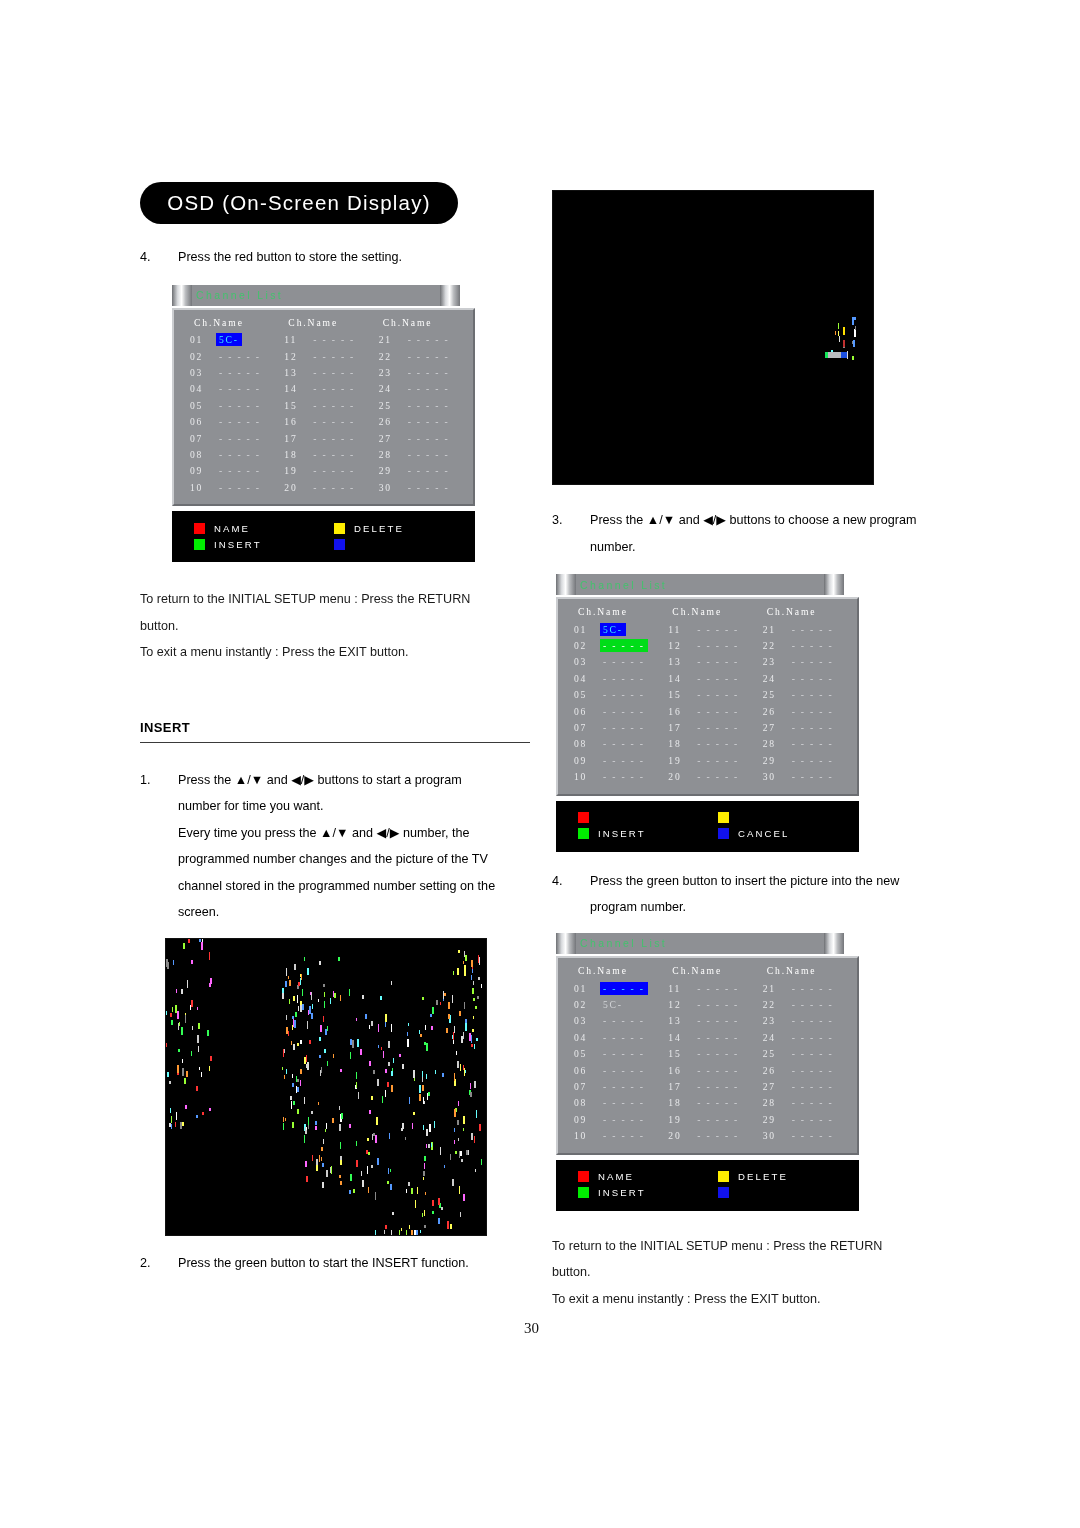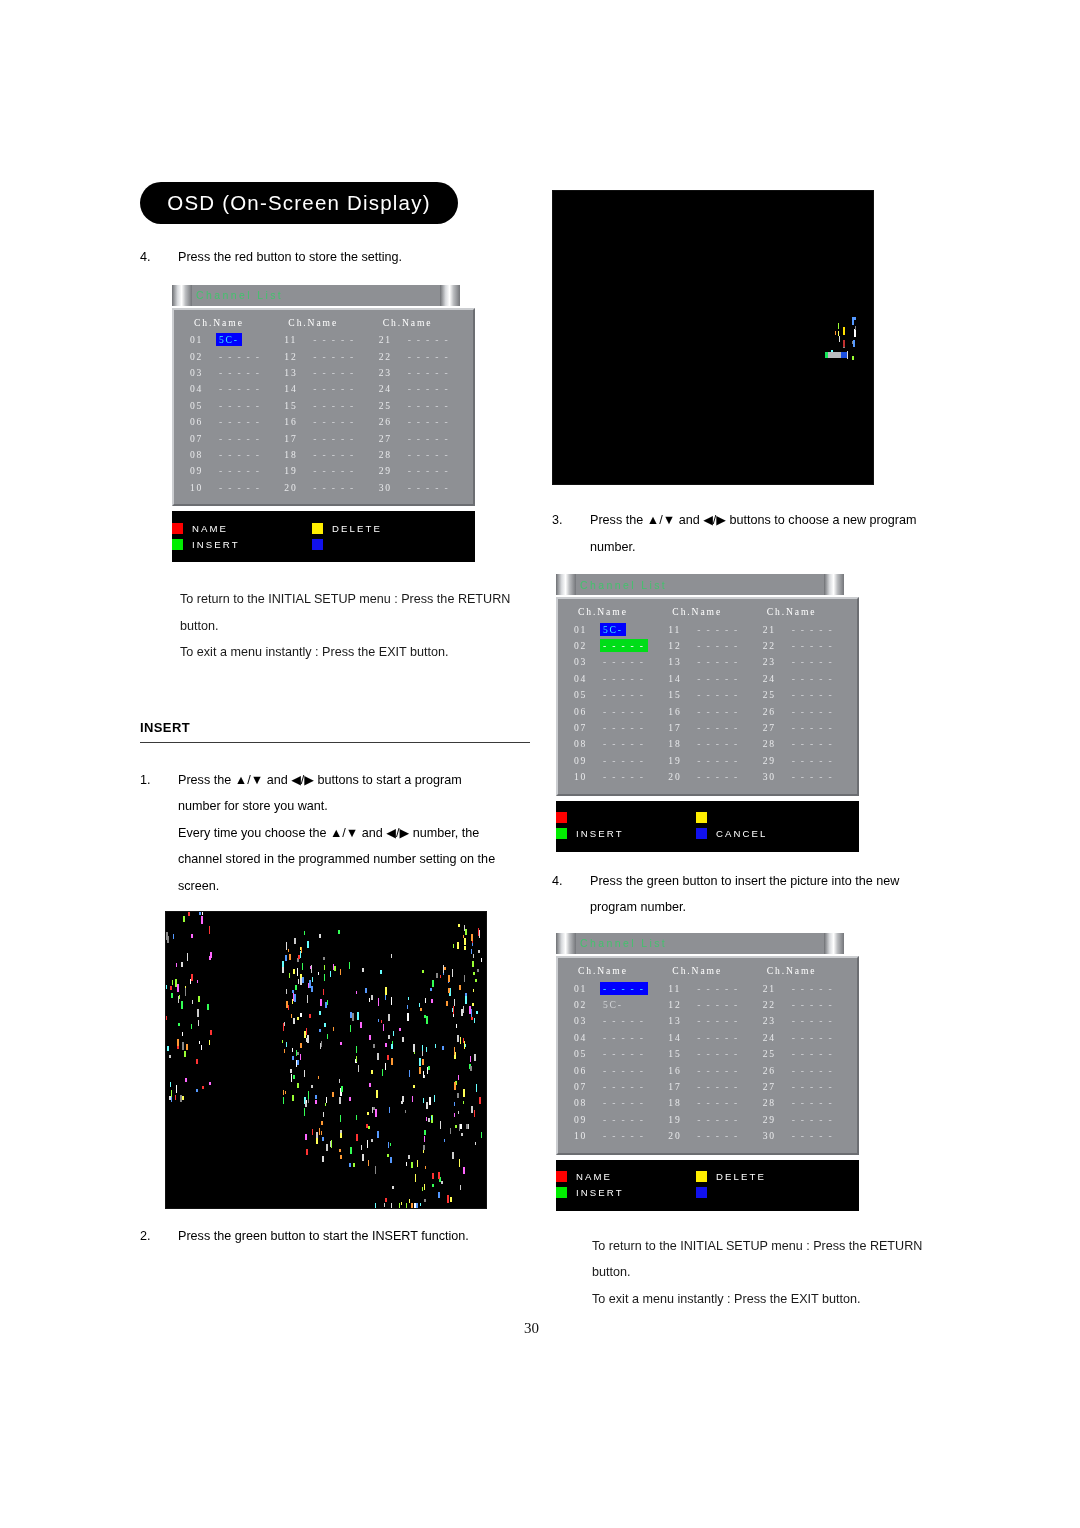--- a/index.html
+++ b/index.html
@@ -49,21 +49,20 @@
     left: 552px;
     top: 190px;
     width: 395px;
   }
 
   
   .para {
     font-size: 12.6px;
     line-height: 26.5px;
     color: #1a1a1a;
-    margin-left: 40px;
   }
   .numlist {
     position: relative;
     padding-left: 38px;
     font-size: 12.6px;
     line-height: 26.5px;
   }
   .numlist .num {
     position: absolute;
     left: 0;
@@ -186,20 +185,21 @@
   }
   .osd-btnrow {
     display: flex;
     height: 16px;
     align-items: center;
   }
   .osd-btn {
     display: flex;
     align-items: center;
     width: 140px;
+    padding-left: 22px;
     box-sizing: border-box;
   }
   .swatch {
     width: 11px;
     height: 11px;
     display: inline-block;
     margin-right: 9px;
     flex: 0 0 auto;
   }
   .sw-red    { background: #ff0000; }
@@ -419,24 +419,25 @@
     <div class="sec-head">INSERT</div>
     <hr class="rule">
   </div>
 
   <div class="numlist" style="margin-top:24px;">
     <span class="num">1.</span>
     <div>
       <div>
         <span>Press the </span><span class="arrowglyph">▲/▼</span><span> and </span><span class="arrowglyph">◀/▶</span><span> buttons to start a program</span>
       </div>
-      <div>number for store you want.</div>
+      <div>number for time you want.</div>
       <div>
-        <span>Every time you choose the </span><span class="arrowglyph">▲/▼</span><span> and </span><span class="arrowglyph">◀/▶</span><span> number, the</span>
+        <span>Every time you press the </span><span class="arrowglyph">▲/▼</span><span> and </span><span class="arrowglyph">◀/▶</span><span> number, the</span>
       </div>
+      <div>programmed number changes and the picture of the TV</div>
       <div>channel stored in the programmed number setting on the</div>
       <div>screen.</div>
     </div>
   </div>
 
   <div class="tvshot tv-left" id="tv-left" style="margin-top:12px; margin-left:25px;">
       <div class="noise" style="left: 204.643px; top: 226.31px; height: 3px; width: 2px; background: rgb(204, 204, 204);"></div>
       <div class="noise" style="left: 193.978px; top: 109.812px; height: 6px; width: 2px; background: rgb(255, 102, 255);"></div>
       <div class="noise" style="left: 119.68px; top: 88.3356px; height: 7px; width: 2px; background: rgb(255, 153, 51);"></div>
       <div class="noise" style="left: 297.388px; top: 254.625px; height: 7px; width: 2px; background: rgb(255, 102, 255);"></div>

